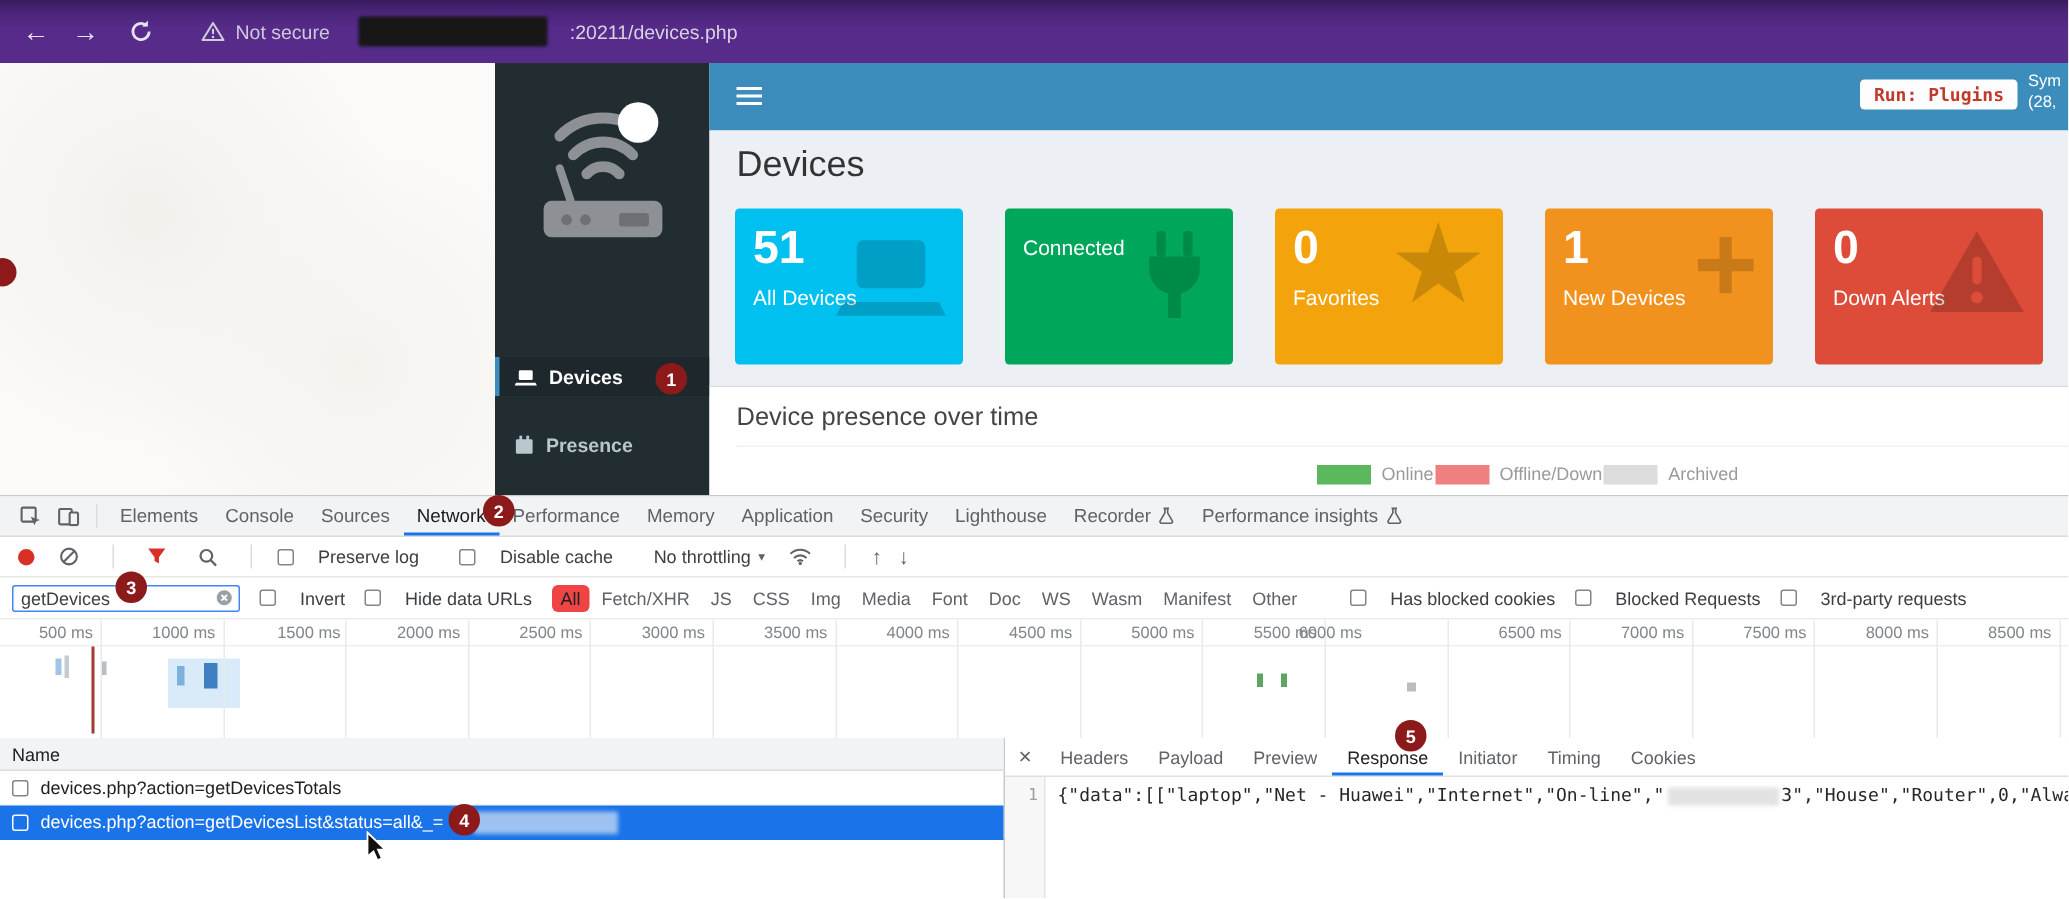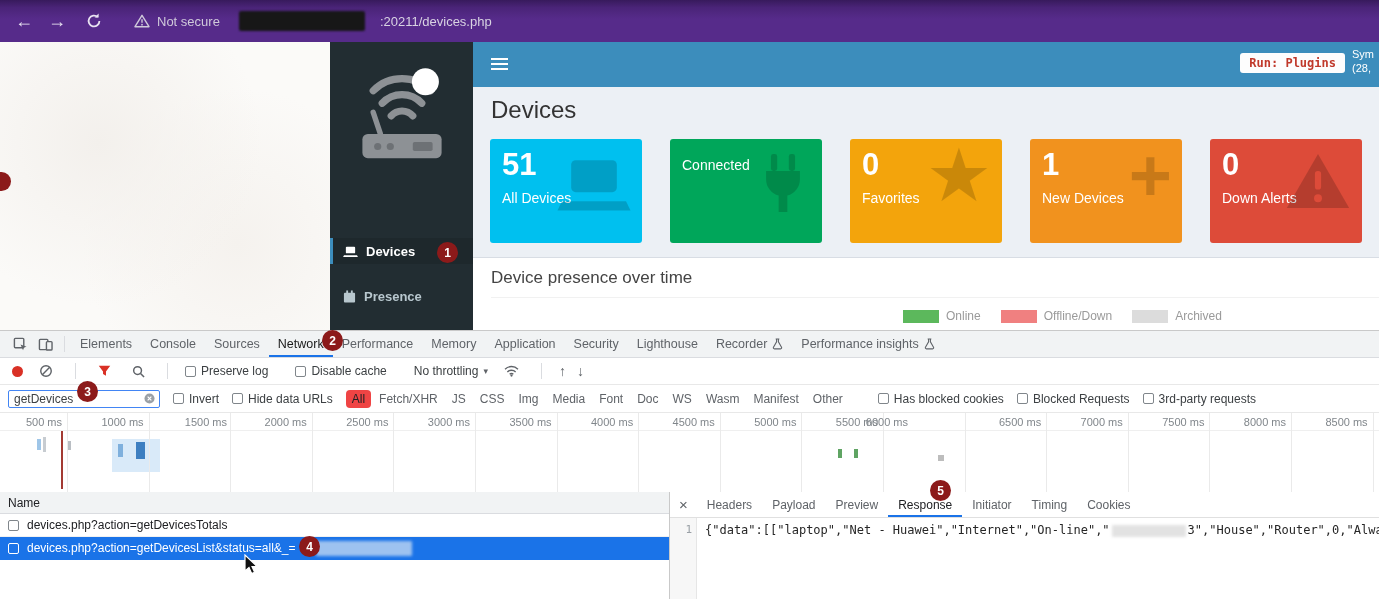--- a/index.html
+++ b/index.html
@@ -48,38 +48,38 @@
   .card{flex:1;height:104px;border-radius:3px;color:#fff;position:relative;padding:9px 0 12px 12px;
         box-sizing:border-box;overflow:hidden;}
   .card .value{font-size:31px;font-weight:bold;line-height:33px;}
   .card .label{font-size:14px;margin-top:9px;}
   .card .bigicon{position:absolute;right:10px;top:12px;}
   .card .bigicon.txt{top:0;font-size:74px;line-height:74px;font-weight:bold;color:rgba(0,0,0,.17);}
   .c0{background:#00c0ef}.c1{background:#00a65a}.c2{background:#f3a40c}.c3{background:#f1921e}.c4{background:#dd4b39}
   .presence{position:absolute;left:0;right:0;top:170px;height:73px;background:#fff;border-top:1px solid #d8dde4;}
   .presence-title{font-size:17px;color:#444;font-weight:500;margin:0 0 0 18px;padding:10px 0 9px 0;
                   border-bottom:1px solid #f1f1f1;width:calc(100% - 18px);box-sizing:border-box;}
-  .legend{position:absolute;left:405px;top:51px;display:flex;gap:20px;align-items:center;margin-left:25px;}
+  .legend{position:absolute;left:405px;top:51px;display:flex;gap:1px;align-items:center;}
   .legend-item{display:flex;align-items:center;gap:7px;font-size:12px;color:#9a9a9a;}
   .swatch{width:36px;height:13px;display:inline-block;}
   .sw0{background:#5cb85c}.sw1{background:#f08080}.sw2{background:#dcdcdc}
 
   
   .devtools{position:absolute;left:0;top:330px;width:1379px;height:269px;background:#fff;
             border-top:1px solid #c9c9c9;box-sizing:border-box;font-size:12px;color:#202124;}
   .dt-tabbar{height:26px;background:#f1f3f4;border-bottom:1px solid #dadce0;display:flex;align-items:center;
              color:#5f6368;font-size:12.5px;padding-left:8px;}
   .dt-icnbtn{padding:0 5px;display:flex;align-items:center;}
   .vsep{width:1px;height:16px;background:#dadce0;margin:0 6px;flex:0 0 auto;}
   .dt-tab{height:100%;display:flex;align-items:center;padding:0 9px;gap:5px;box-sizing:border-box;white-space:nowrap;}
   .dt-tab.active{color:#1a1a1a;box-shadow:inset 0 -2px 0 #1a73e8;}
   .dt-toolbar{height:26px;display:flex;align-items:center;border-bottom:1px solid #e8e8e8;
               padding-left:12px;gap:11px;color:#3c4043;}
   .rec-dot{width:11px;height:11px;border-radius:50%;background:#d93025;flex:0 0 auto;}
-  .cbgroup{display:flex;align-items:center;gap:5px;white-space:nowrap;}
+  .cbgroup{display:flex;align-items:center;gap:16px;white-space:nowrap;}
   .cb{width:11px;height:11px;border:1px solid #80868b;border-radius:2px;background:#fff;box-sizing:border-box;flex:0 0 auto;}
   .throttle{display:flex;align-items:center;gap:5px;white-space:nowrap;}
   .caret{font-size:9px;color:#5f6368;}
   .arrow-glyph{font-size:14px;color:#5f6368;line-height:1;}
   .dt-filterrow{height:27px;display:flex;align-items:center;border-bottom:1px solid #e8e8e8;
                 padding-left:8px;gap:13px;color:#3c4043;}
   .filter-box{width:152px;height:18px;border:1px solid #4285f4;border-radius:2px;display:flex;
               align-items:center;justify-content:space-between;padding:0 4px 0 5px;box-sizing:border-box;flex:0 0 auto;}
   .pillrow{display:flex;align-items:center;gap:2px;}
   .pill{padding:2px 6px;border-radius:4px;color:#5f6368;white-space:nowrap;}

